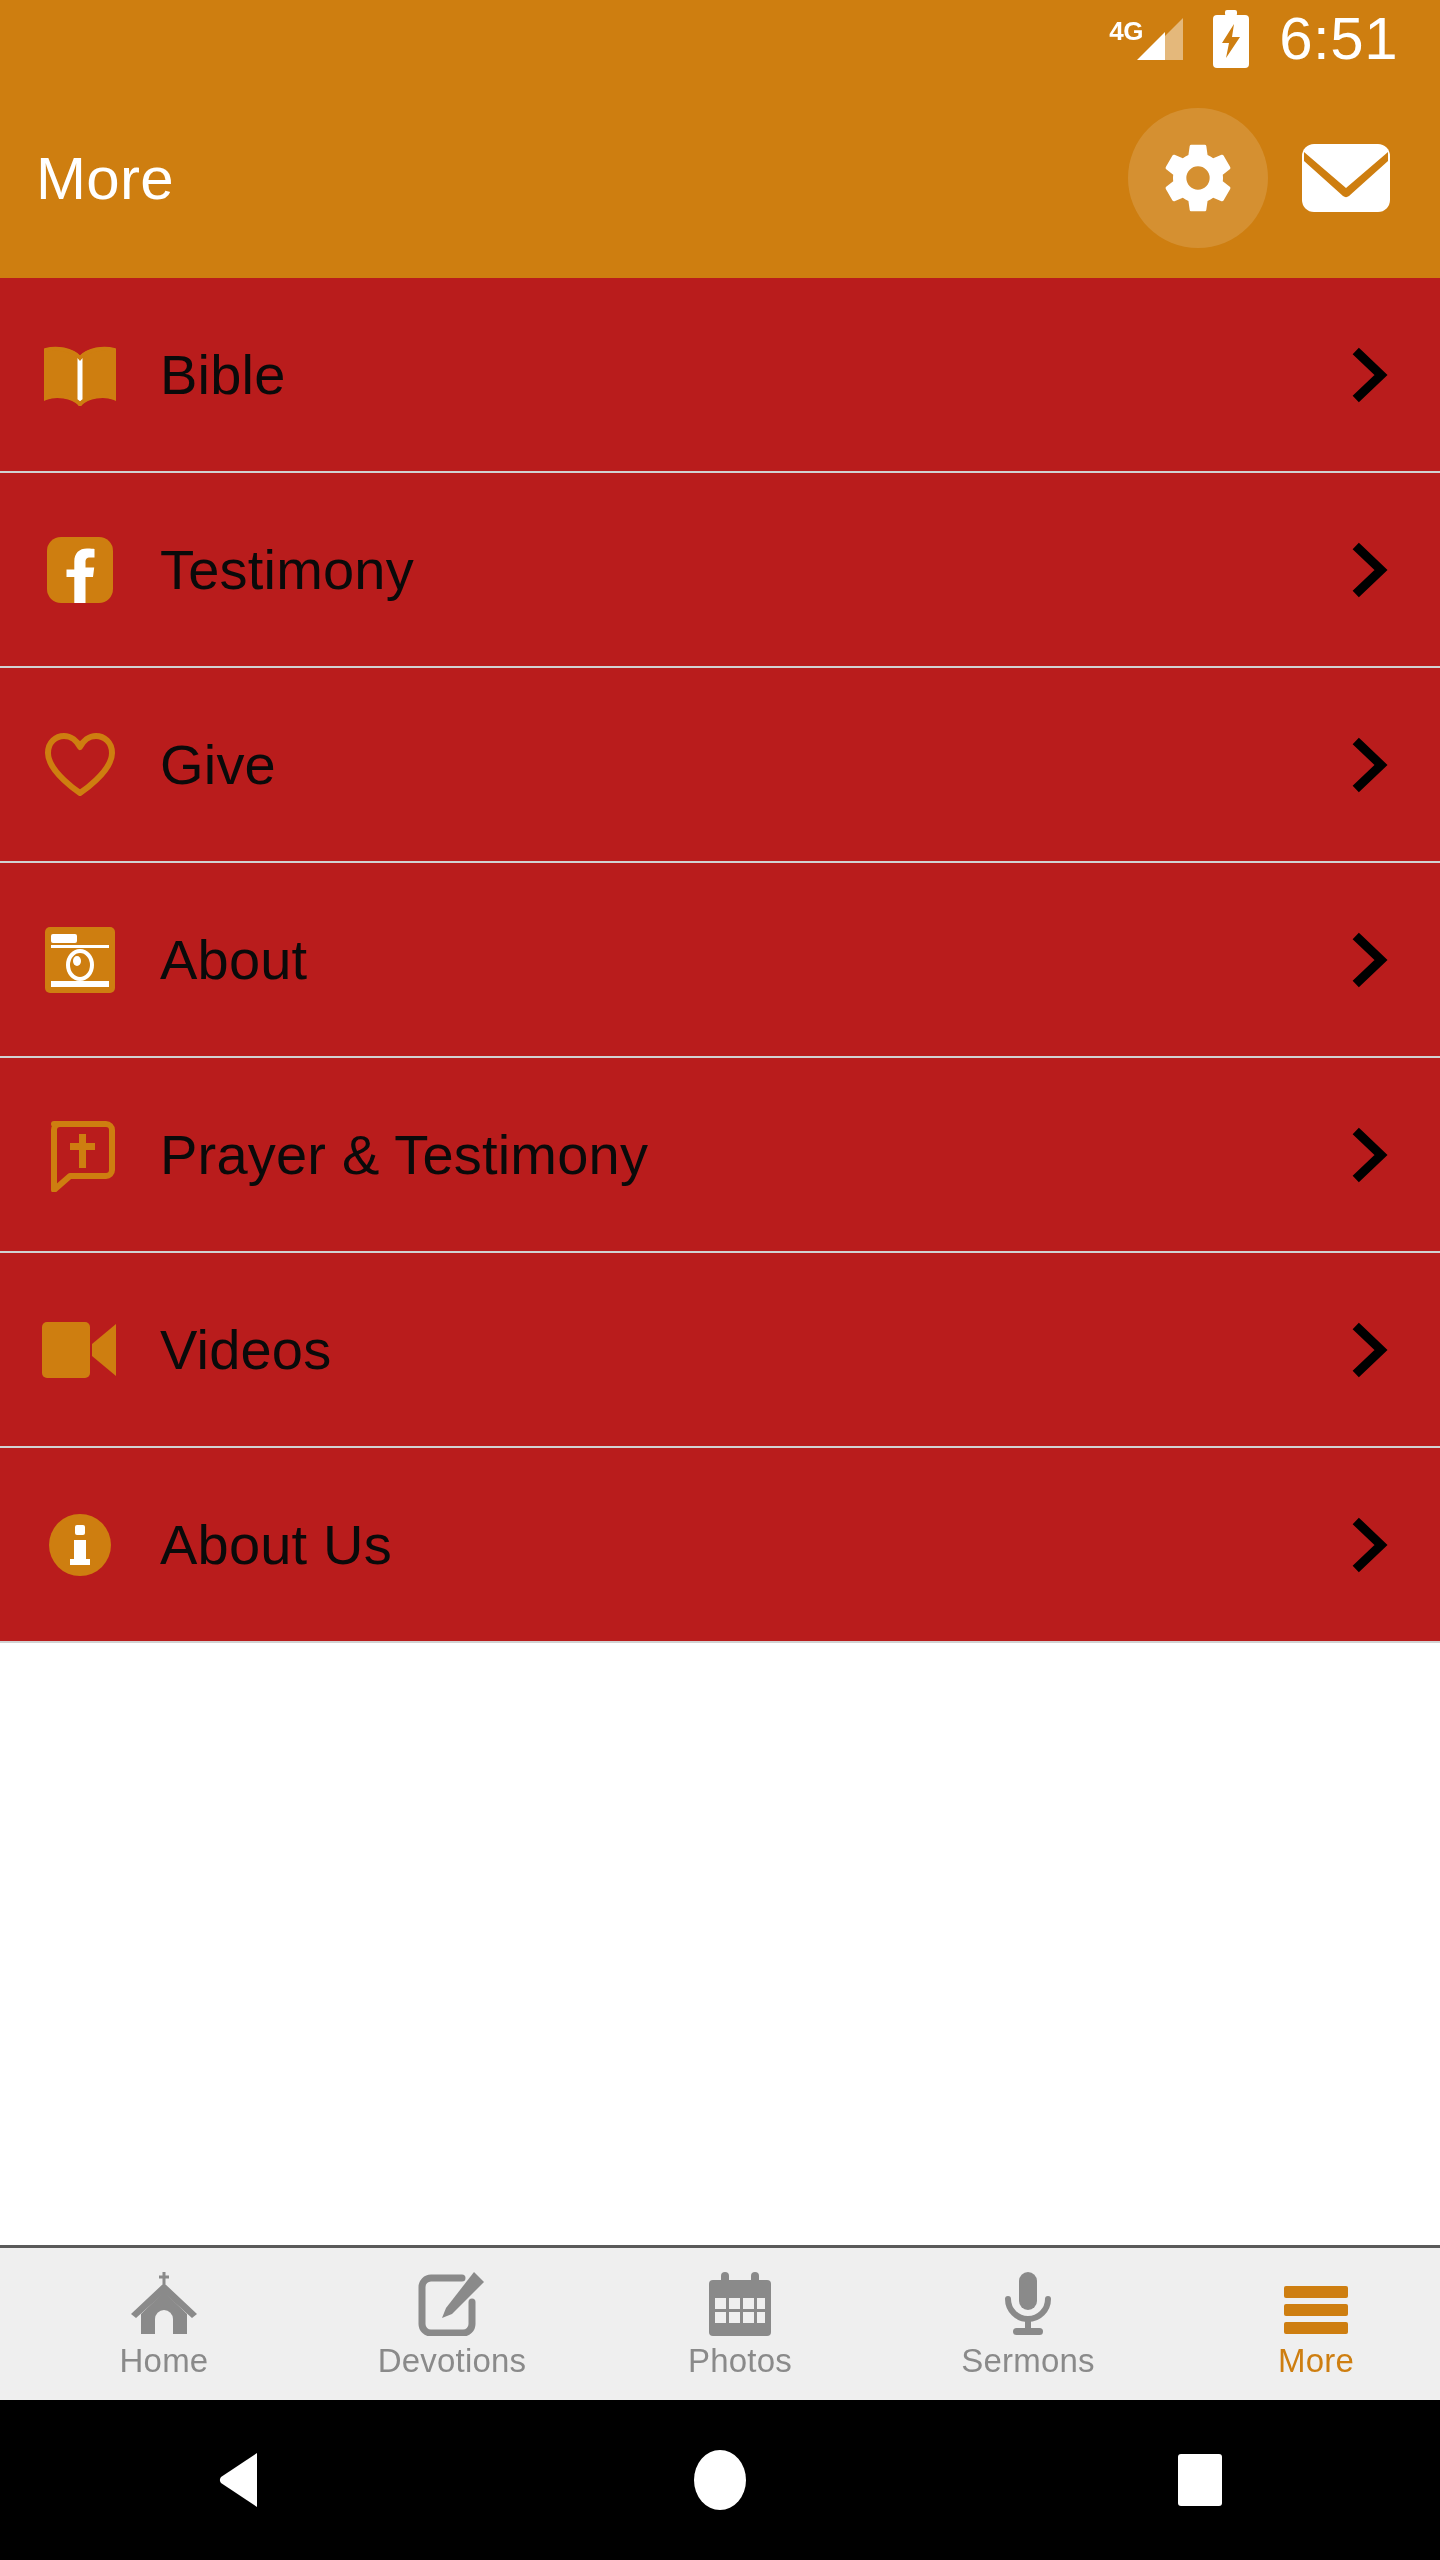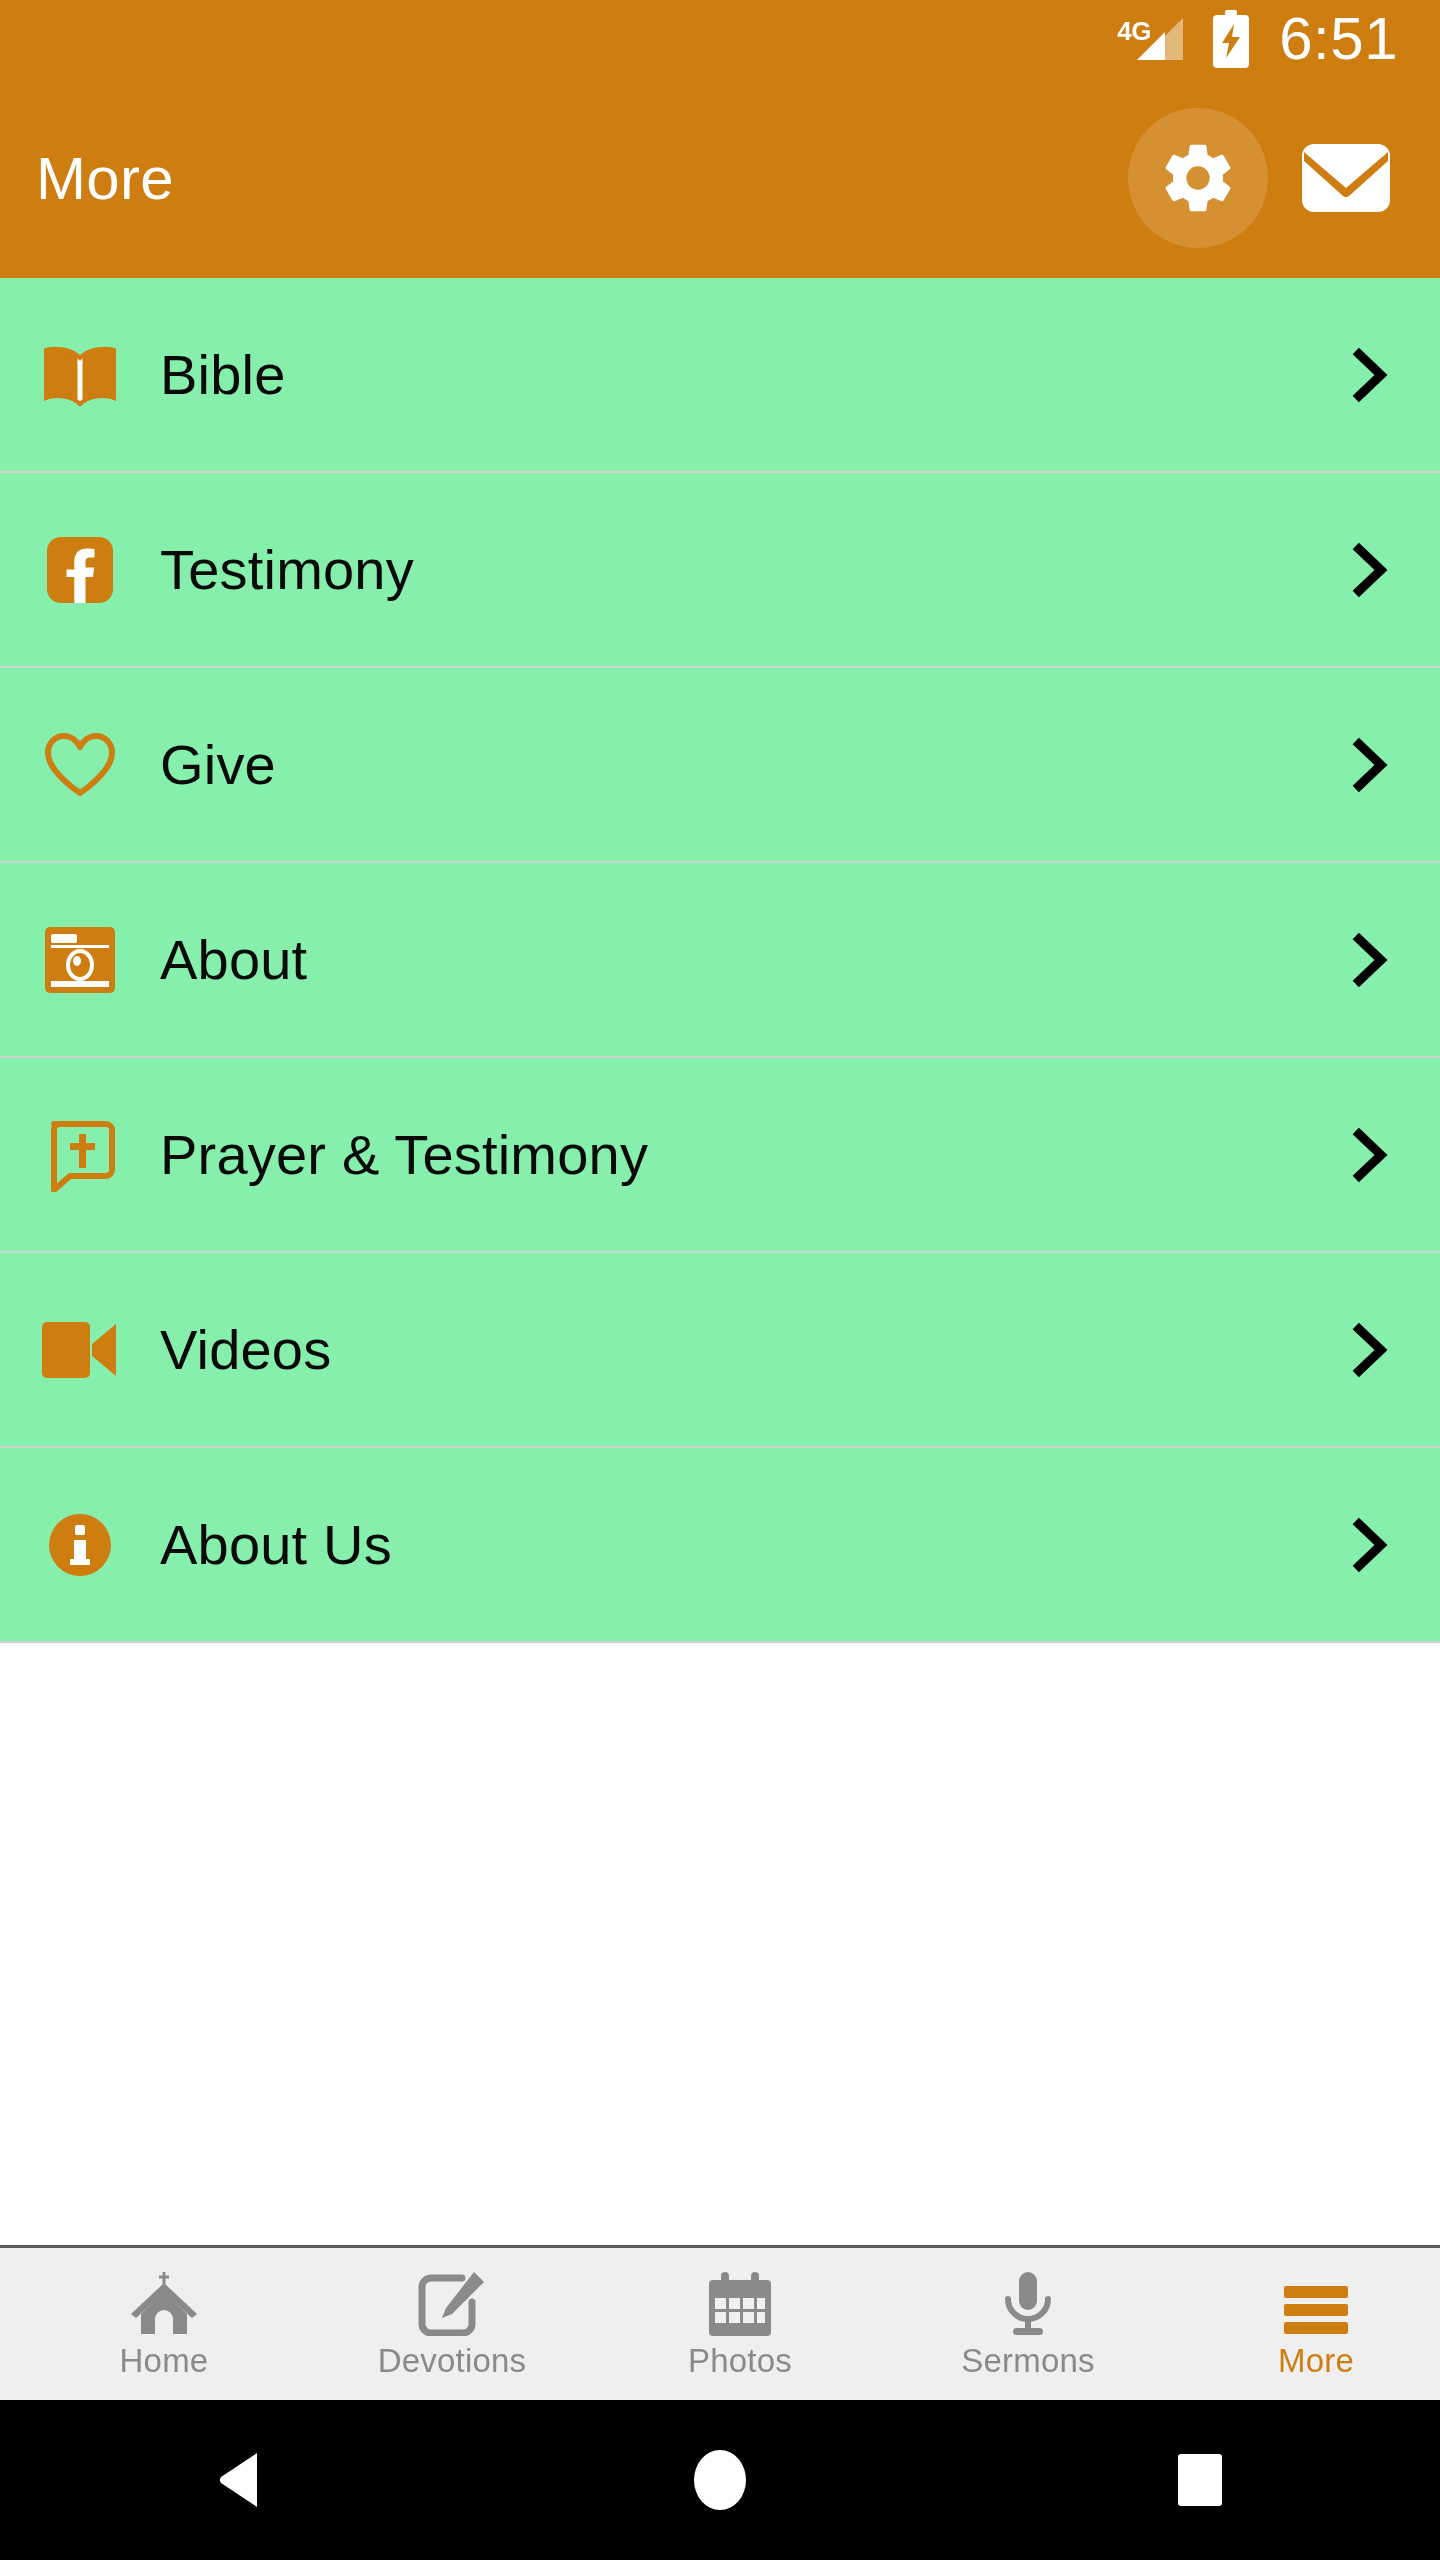--- a/index.html
+++ b/index.html
@@ -11,21 +11,21 @@
   }
   .phone { width:1440px; height:2560px; display:flex; flex-direction:column; position:relative; }
 
   
   .statusbar {
     height:78px; background:#CE7E10; flex:none;
     display:flex; align-items:center; justify-content:flex-end;
     padding-right:42px; gap:26px;
   }
   .sb-signal { display:flex; align-items:flex-end; position:relative; width:74px; height:50px; }
-  .sb-4g { position:absolute; left:8px; top:2px; color:#fff; font-size:26px; font-weight:bold; letter-spacing:-0.5px; }
+  .sb-4g { position:absolute; left:0; top:2px; color:#fff; font-size:26px; font-weight:bold; letter-spacing:-0.5px; }
   .sb-bars { position:absolute; right:0; bottom:4px; width:52px; height:42px; }
   .sb-battery { width:44px; height:58px; position:relative; }
   .sb-time { color:#fff; font-size:60px; font-weight:400; letter-spacing:0.5px; line-height:1; }
 
   
   .appbar {
     height:200px; background:#CE7E10; flex:none;
     display:flex; align-items:center; position:relative; padding:0 0 0 36px;
   }
   .appbar-title { color:#ffffff; font-size:60px; font-weight:400; letter-spacing:0.3px; }
@@ -34,21 +34,21 @@
     width:140px; height:140px; display:flex; align-items:center; justify-content:center;
     border-radius:50%; position:relative;
   }
   .icon-btn.ripple { background:rgba(255,255,255,0.14); }
   .icon-btn.mail { width:120px; height:120px; }
 
   
   .list { flex:1; background:#ffffff; overflow:hidden; }
   .row {
     height:195px; display:flex; align-items:center;
-    border-bottom:2px solid #d2d2d2; background:#86efac; position:relative;
+    border-bottom:2px solid #d2d2d2; background:#b91c1c; position:relative;
   }
   .row-icon { width:160px; min-width:160px; display:flex; align-items:center; justify-content:center; }
   .row-label { flex:1; font-size:56px; color:#0a0a0a; font-weight:400; letter-spacing:0.2px; }
   .row-chevron { width:140px; min-width:140px; display:flex; align-items:center; justify-content:center; }
 
   
   .tabbar {
     height:155px; flex:none; background:#efefef;
     border-top:3px solid #5a5a5a;
     display:flex; align-items:stretch;

